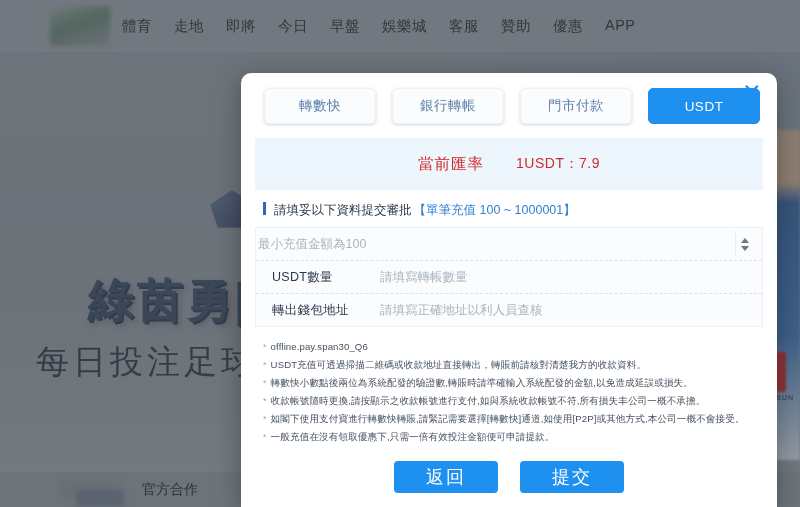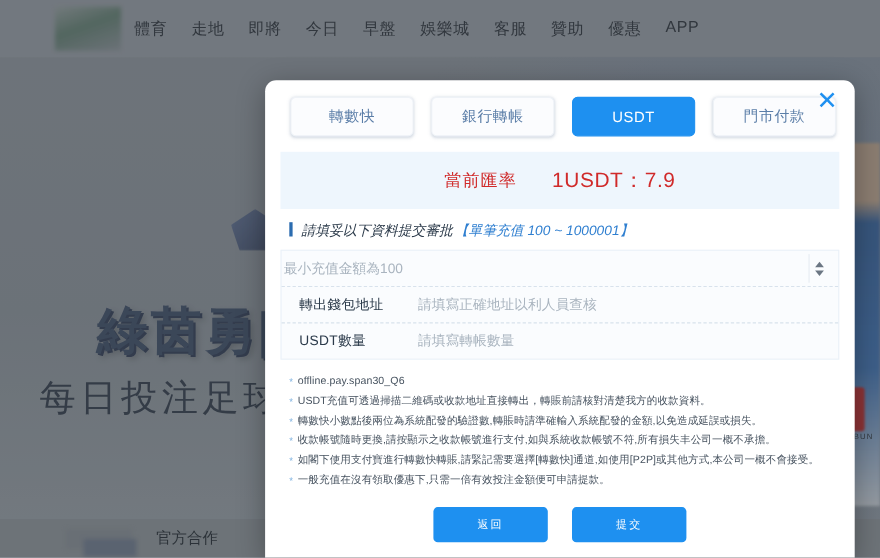--- a/index.html
+++ b/index.html
@@ -95,25 +95,25 @@
     border:1px solid #eef2f7;cursor:pointer;padding:0 14px;
     letter-spacing:.5px;
   }
   .tab.active{background:#1e90f0;color:#ffffff;border-color:#1e90f0;box-shadow:none;}
 
   .rate-bar{
     margin:14px 14px 0 14px;height:52px;background:#eef6fd;
     display:flex;align-items:center;justify-content:center;gap:32px;
   }
   .rate-label{font-size:15.5px;color:#d02a2a;letter-spacing:1px;}
-  .rate-value{font-size:19px;color:#d02a2a;letter-spacing:.5px;}
+  .rate-value{font-size:14px;color:#d02a2a;letter-spacing:.5px;}
 
   .form-head{
     margin:12px 0 0 22px;display:flex;align-items:flex-start;gap:2px;
-    font-size:12.5px;color:#2b3a4a;font-style:italic;
+    font-size:12.5px;color:#2b3a4a;
   }
   .form-head .bar{width:3px;height:13px;background:#2b6cb0;margin-right:6px;}
   .form-head .hl{color:#2f7fd0;}
 
   .form-box{
     margin:8px 14px 0 14px;background:#fafcfe;border:1px solid #eaf1f8;
   }
   .form-row{
     display:flex;align-items:center;height:32px;
     border-bottom:1px dashed #d8e2ec;position:relative;
@@ -145,21 +145,21 @@
     font-size:9.6px;color:#46525f;line-height:1.62;margin-bottom:1px;
     letter-spacing:.1px;
   }
   .note .star{color:#7fb2e0;font-size:9px;line-height:1.9;}
 
   .actions{
     margin-top:14px;display:flex;justify-content:center;gap:22px;
   }
   .action-btn{
     width:104px;height:32px;border-radius:4px;border:none;
-    background:#1e90f0;color:#fff;font-size:10px;cursor:pointer;
+    background:#1e90f0;color:#fff;font-size:18px;cursor:pointer;
     letter-spacing:2px;font-family:"Liberation Sans",sans-serif;
   }
 </style>
 </head>
 <body>
 
 <div id="bg">
 
   <div class="bg-topbar">
     <div class="bg-logo"></div>
@@ -195,22 +195,22 @@
 
 <div id="overlay"></div>
 
 <div id="modal">
 
   <div class="close-btn">✕</div>
 
   <div class="tabs">
     <div class="tab">轉數快</div>
     <div class="tab">銀行轉帳</div>
+    <div class="tab">門市付款</div>
     <div class="tab active">USDT</div>
-    <div class="tab">門市付款</div>
   </div>
 
   <div class="rate-bar">
     <span class="rate-label">當前匯率</span>
     <span class="rate-value">1USDT：7.9</span>
   </div>
 
   <div class="form-head">
     <span class="bar"></span>
     <span>請填妥以下資料提交審批</span>
@@ -219,26 +219,26 @@
 
   <div class="form-box">
     <div class="form-row">
       <input class="form-input" type="text" placeholder="最小充值金額為100" style="">
       <div class="spinner">
         <div class="spin-up"></div>
         <div class="spin-dn"></div>
       </div>
     </div>
     <div class="form-row">
+      <div class="form-label">USDT數量</div>
+      <input class="form-input" type="text" placeholder="請填寫轉帳數量" style="">
+    </div>
+    <div class="form-row">
       <div class="form-label">轉出錢包地址</div>
       <input class="form-input" type="text" placeholder="請填寫正確地址以利人員查核" style="">
-    </div>
-    <div class="form-row">
-      <div class="form-label">USDT數量</div>
-      <input class="form-input" type="text" placeholder="請填寫轉帳數量" style="">
     </div>
   </div>
 
   <div class="notes">
     <div class="note">
       <span class="star">*</span>
       <span>offline.pay.span30_Q6</span>
     </div>
     <div class="note">
       <span class="star">*</span>

